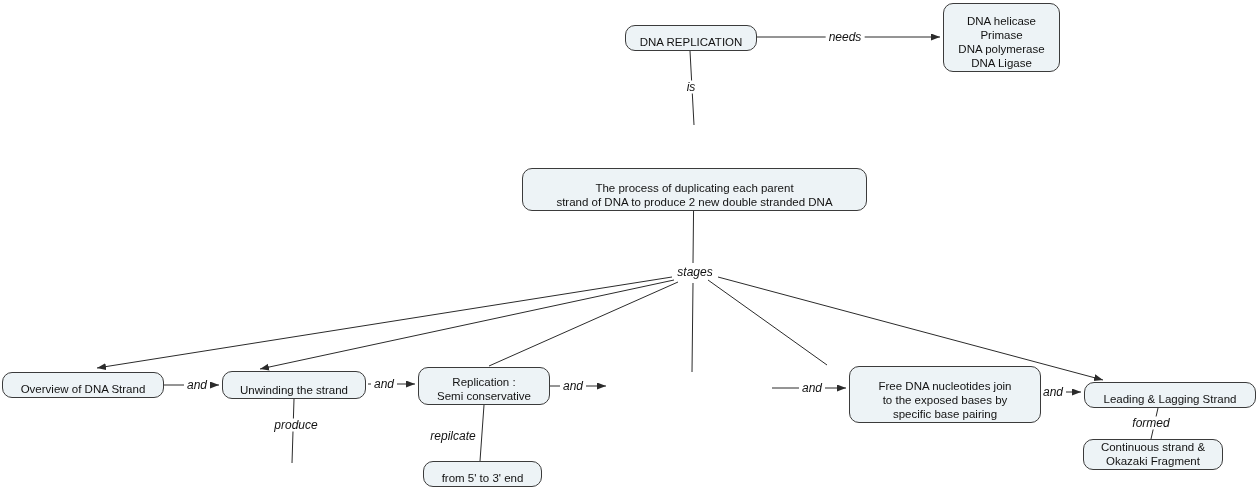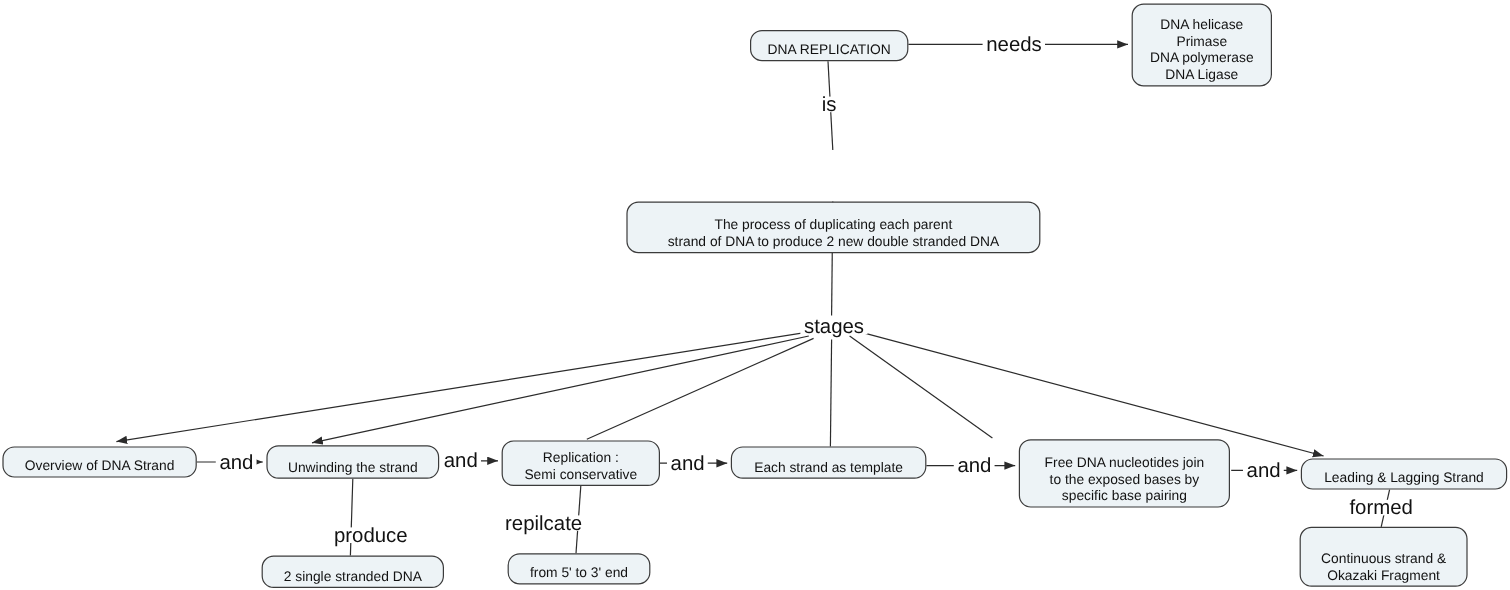--- a/index.html
+++ b/index.html
@@ -33,25 +33,26 @@
     color: var(--text, #121212);
     z-index: 3;
     padding: 1px 4px;
     white-space: nowrap;
   }
   .link-label {
     position: absolute;
     transform: translate(-50%, -50%);
     background: var(--bg, #ffffff);
     padding: 0 3px;
-    font-size: 17px;
+    font-size: 12px;
     line-height: 13px;
     color: var(--text, #121212);
     z-index: 2;
     white-space: nowrap;
+    font-style: italic;
   }
 </style>
 </head>
 <body>
 
 <div id="canvas">
 
   <svg id="wires" xmlns="http://www.w3.org/2000/svg">
     <defs>
       <marker id="arrow" markerUnits="userSpaceOnUse" markerWidth="10" markerHeight="8" refX="9" refY="3.5" orient="auto">
@@ -88,21 +89,21 @@
   </svg>
 
   <span class="link-label" style="left:845px; top:37px;">needs</span>
   <span class="link-label" style="left:691px; top:87px;">is</span>
   <span class="link-label" style="left:695px; top:272px;">stages</span>
   <span class="link-label" style="left:197px; top:385px;">and</span>
   <span class="link-label" style="left:384px; top:384px;">and</span>
   <span class="link-label" style="left:573px; top:386px;">and</span>
   <span class="link-label" style="left:812px; top:388px;">and</span>
   <span class="link-label" style="left:1053px; top:392px;">and</span>
-  <span class="link-label" style="left:296px; top:446px;margin-left:13px;">produce</span>
+  <span class="link-label" style="left:296px; top:425px;">produce</span>
   <span class="link-label" style="left:453px; top:436px;">repilcate</span>
   <span class="link-label" style="left:1151px; top:423px;">formed</span>
 
   <div class="node" style="left:625px; top:25px; width:132px; height:26px;">
     <span>DNA REPLICATION</span>
   </div>
 
   <div class="node" style="left:943px; top:3px; width:117px; height:69px;">
     <span>DNA helicase</span>
     <span>Primase</span>
@@ -121,40 +122,34 @@
 
   <div class="node" style="left:222px; top:371px; width:144px; height:28px;">
     <span>Unwinding the strand</span>
   </div>
 
   <div class="node" style="left:418px; top:367px; width:132px; height:38px;">
     <span>Replication :</span>
     <span>Semi conservative</span>
   </div>
 
-  <div class="node" style="left:609px; top:372px; width:163px; height:27px;">
-    <span>Each strand as template</span>
-  </div>
 
-  <div class="node" style="left:849px; top:366px; width:176px; height:57px;">
+  <div class="node" style="left:849px; top:366px; width:192px; height:57px;">
     <span>Free DNA nucleotides join</span>
     <span>to the exposed bases by</span>
     <span>specific base pairing</span>
   </div>
 
   <div class="node" style="left:1084px; top:382px; width:172px; height:26px;">
     <span>Leading &amp; Lagging Strand</span>
   </div>
 
-  <div class="node" style="left:218px; top:463px; width:152px; height:27px;">
-    <span>2 single stranded DNA</span>
-  </div>
 
   <div class="node" style="left:423px; top:461px; width:119px; height:26px;">
     <span>from 5' to 3' end</span>
   </div>
 
-  <div class="node" style="left:1083px; top:439px; width:140px; height:50px;">
+  <div class="node" style="left:1083px; top:439px; width:140px; height:31px;">
     <span>Continuous strand &amp;</span>
     <span>Okazaki Fragment</span>
   </div>
 
 </div>
 
 </body></html>

